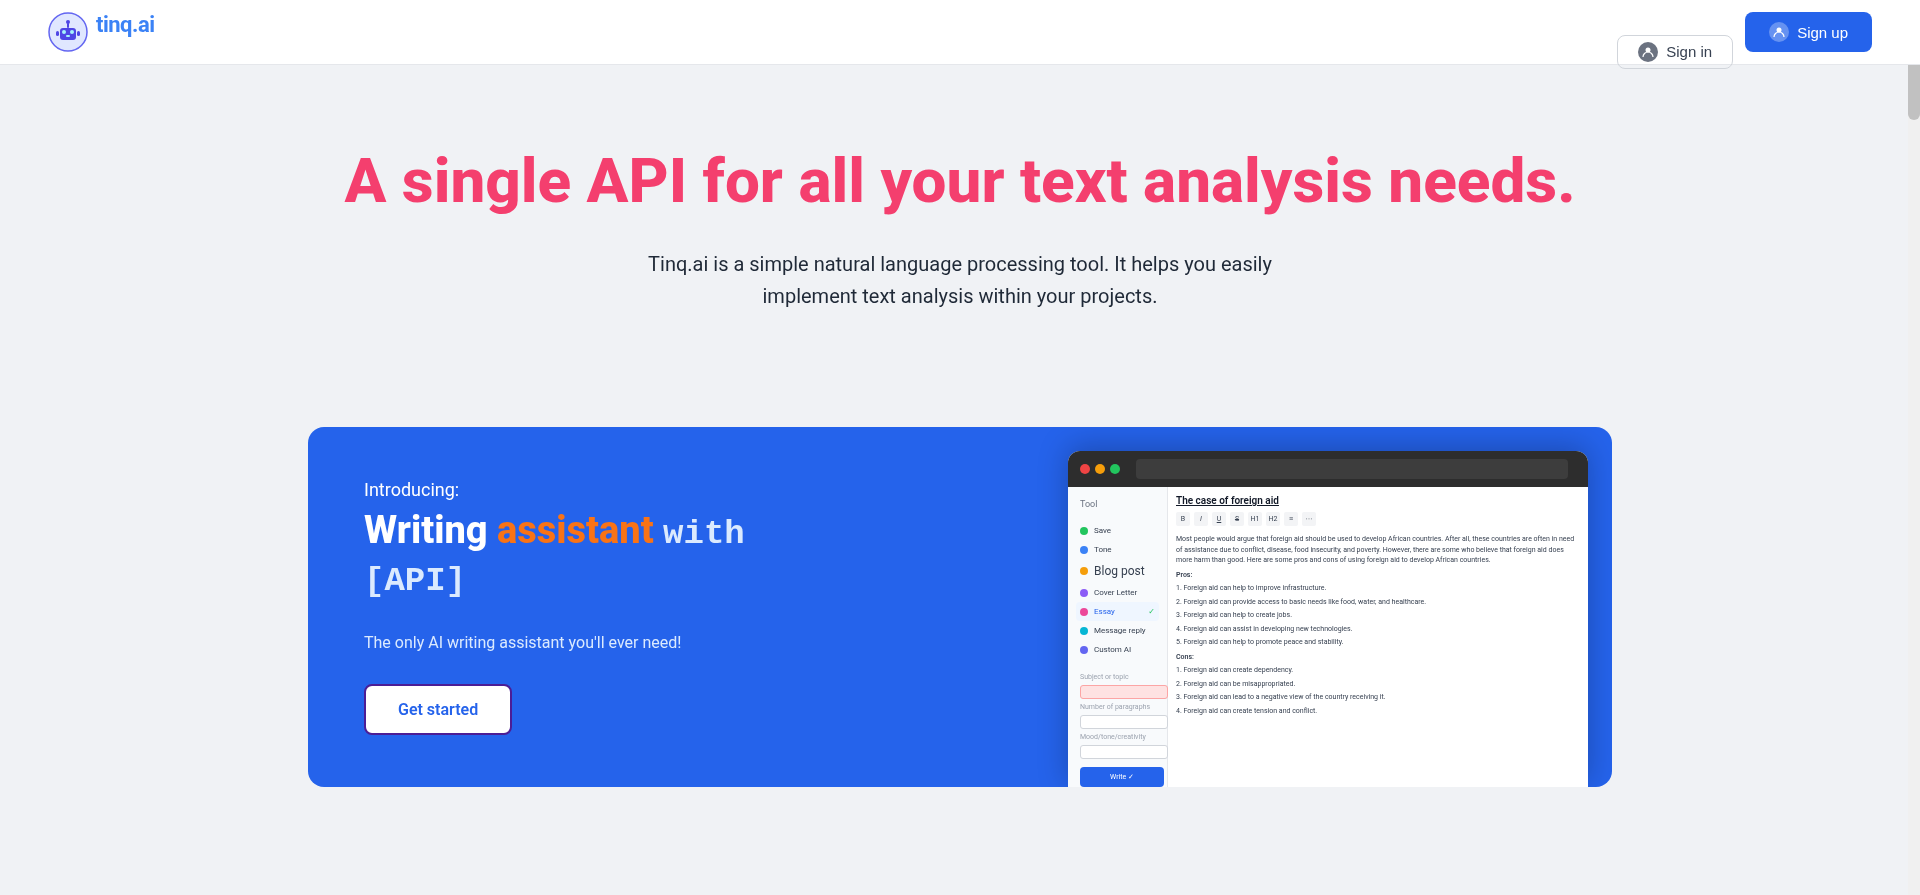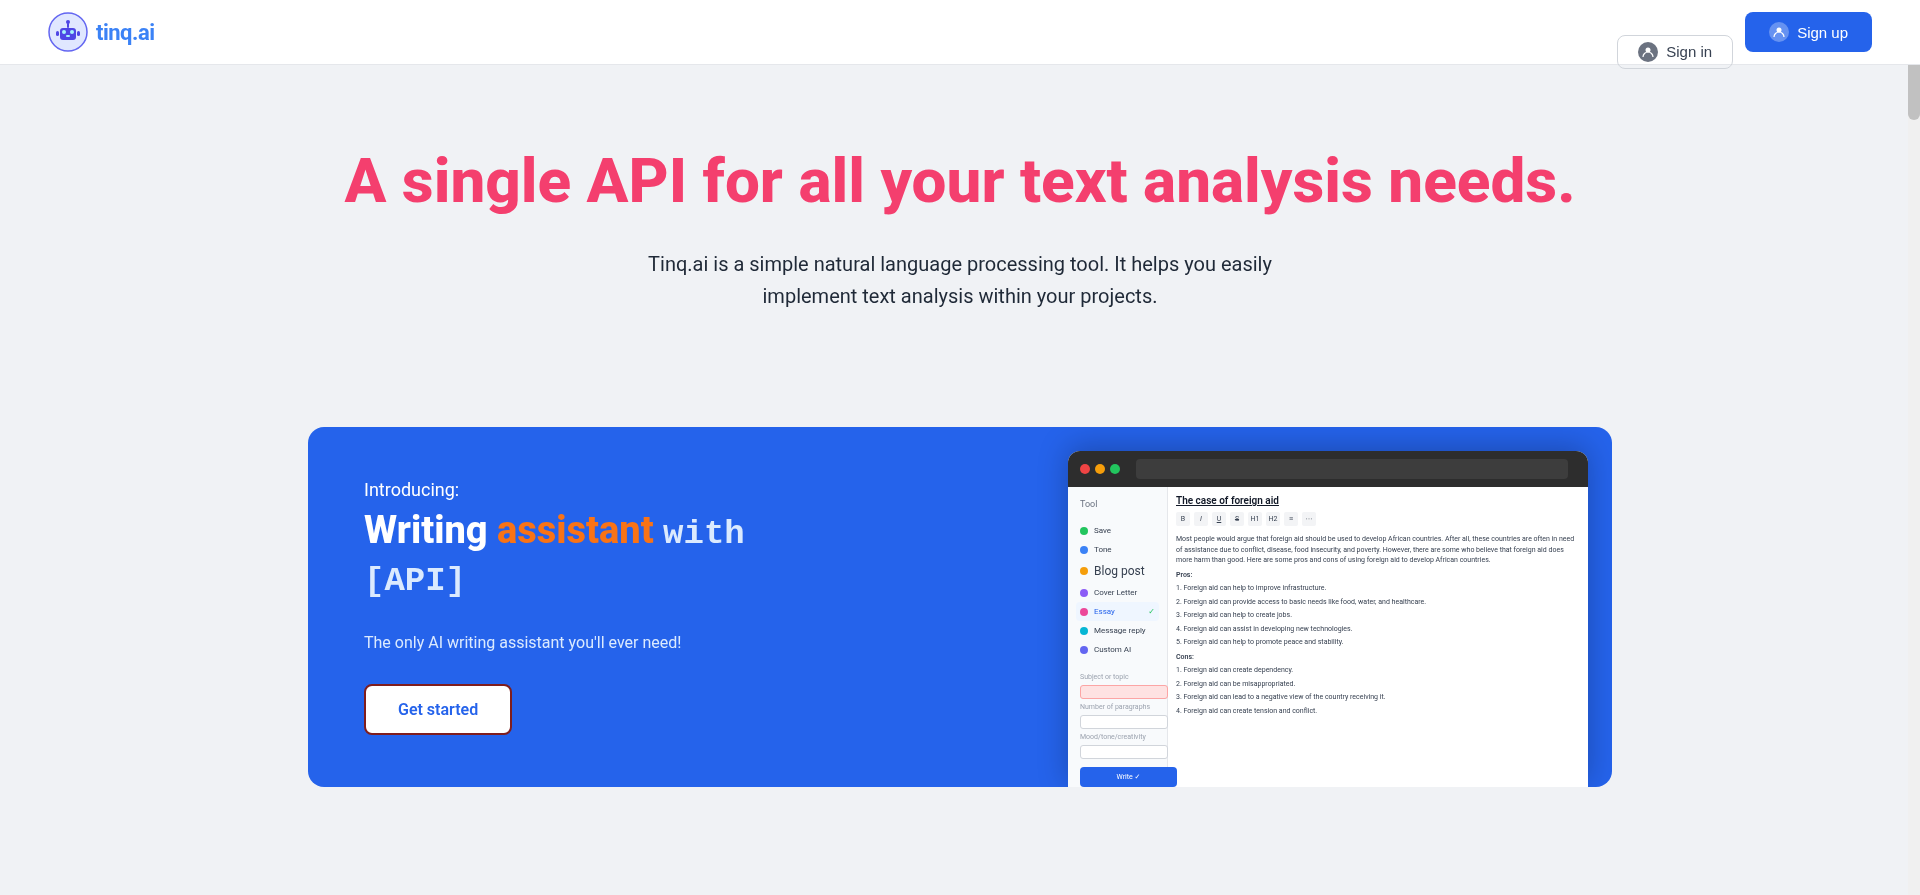--- a/index.html
+++ b/index.html
@@ -24,21 +24,21 @@
       top: 0;
       z-index: 100;
     }
     .navbar-left {
       display: flex;
       align-items: center;
       gap: 48px;
     }
     .logo {
       display: flex;
-      align-items: center;
+      align-items: flex-start;
       gap: 8px;
       text-decoration: none;
     }
     .logo-icon {
       width: 40px;
       height: 40px;
     }
     .logo-text {
       font-size: 22px;
       font-weight: 700;
@@ -192,21 +192,21 @@
     .feature-desc2 {
       font-size: 16px;
       color: #dbeafe;
       line-height: 1.6;
       margin-bottom: 36px;
     }
     .btn-get-started {
       display: inline-block;
       background: #ffffff;
       color: #2563eb;
-      border: 2px solid #7f1d1d;
+      border: 2px solid #4c1d95;
       border-radius: 8px;
       padding: 14px 32px;
       font-size: 16px;
       font-weight: 600;
       cursor: pointer;
       text-decoration: none;
       width: fit-content;
     }
 
     .feature-right {
@@ -313,21 +313,21 @@
     }
     .sidebar-input {
       width: 88px;
       height: 14px;
       background: #fff;
       border: 1px solid #d1d5db;
       border-radius: 3px;
       margin-bottom: 4px;
     }
     .sidebar-write-btn {
-      width: 97px;
+      width: 84px;
       height: 20px;
       background: #2563eb;
       border-radius: 4px;
       margin-top: 8px;
       display: flex;
       align-items: center;
       justify-content: center;
       font-size: 8px;
       color: white;
     }

